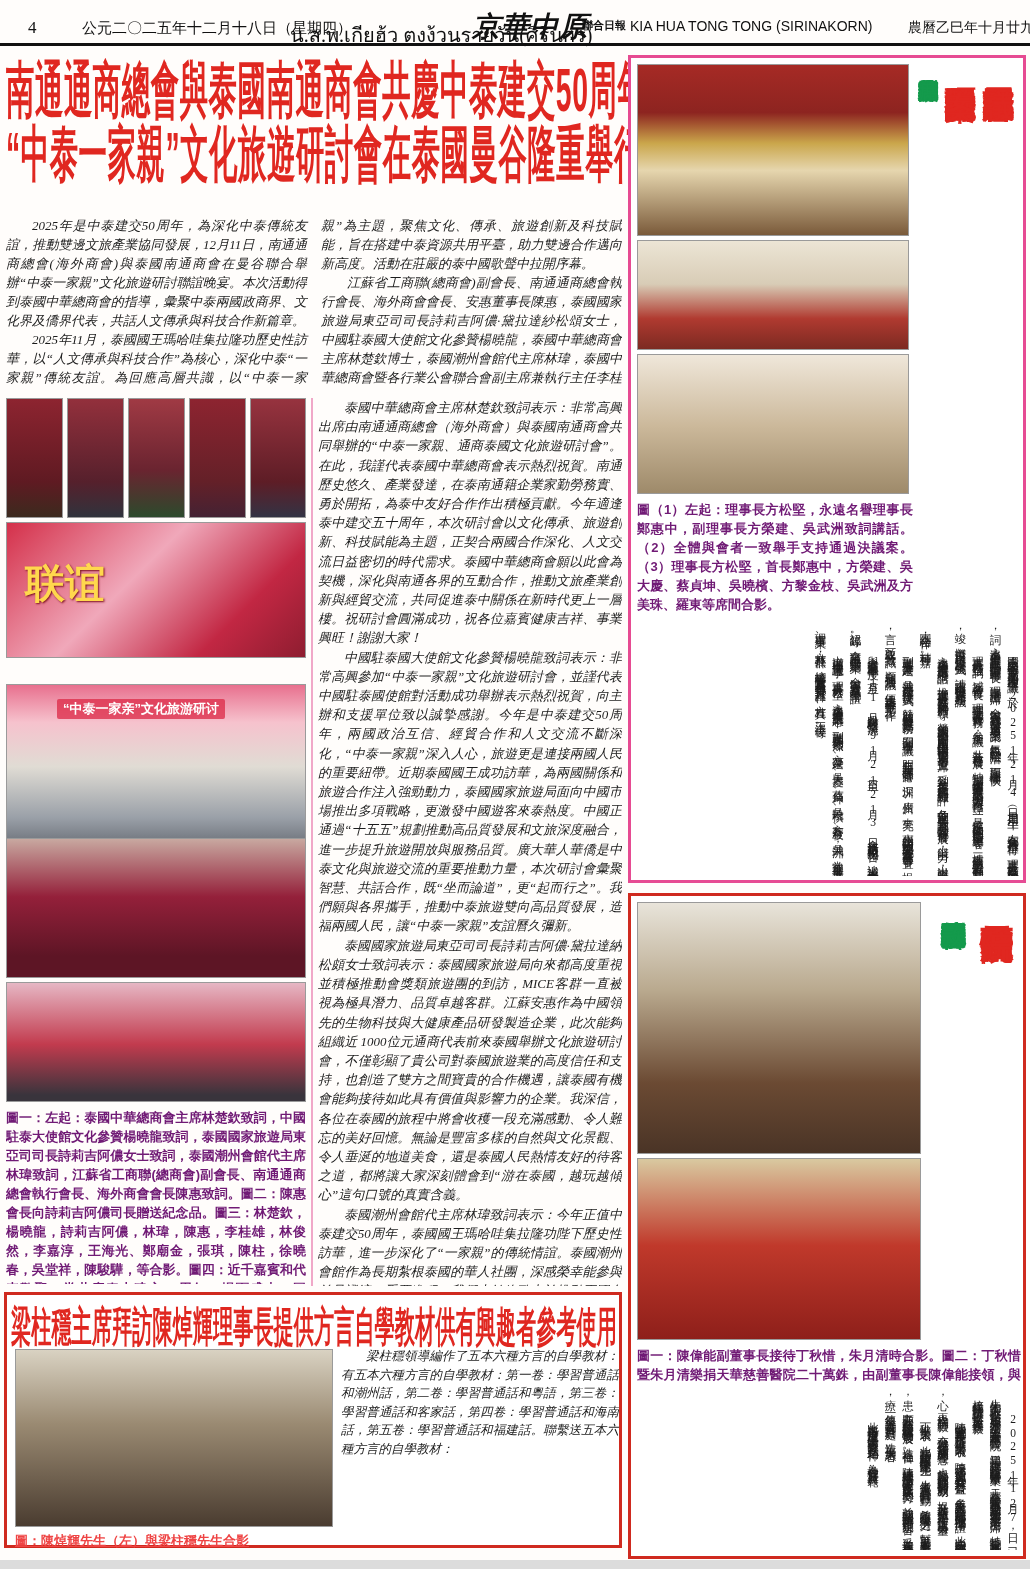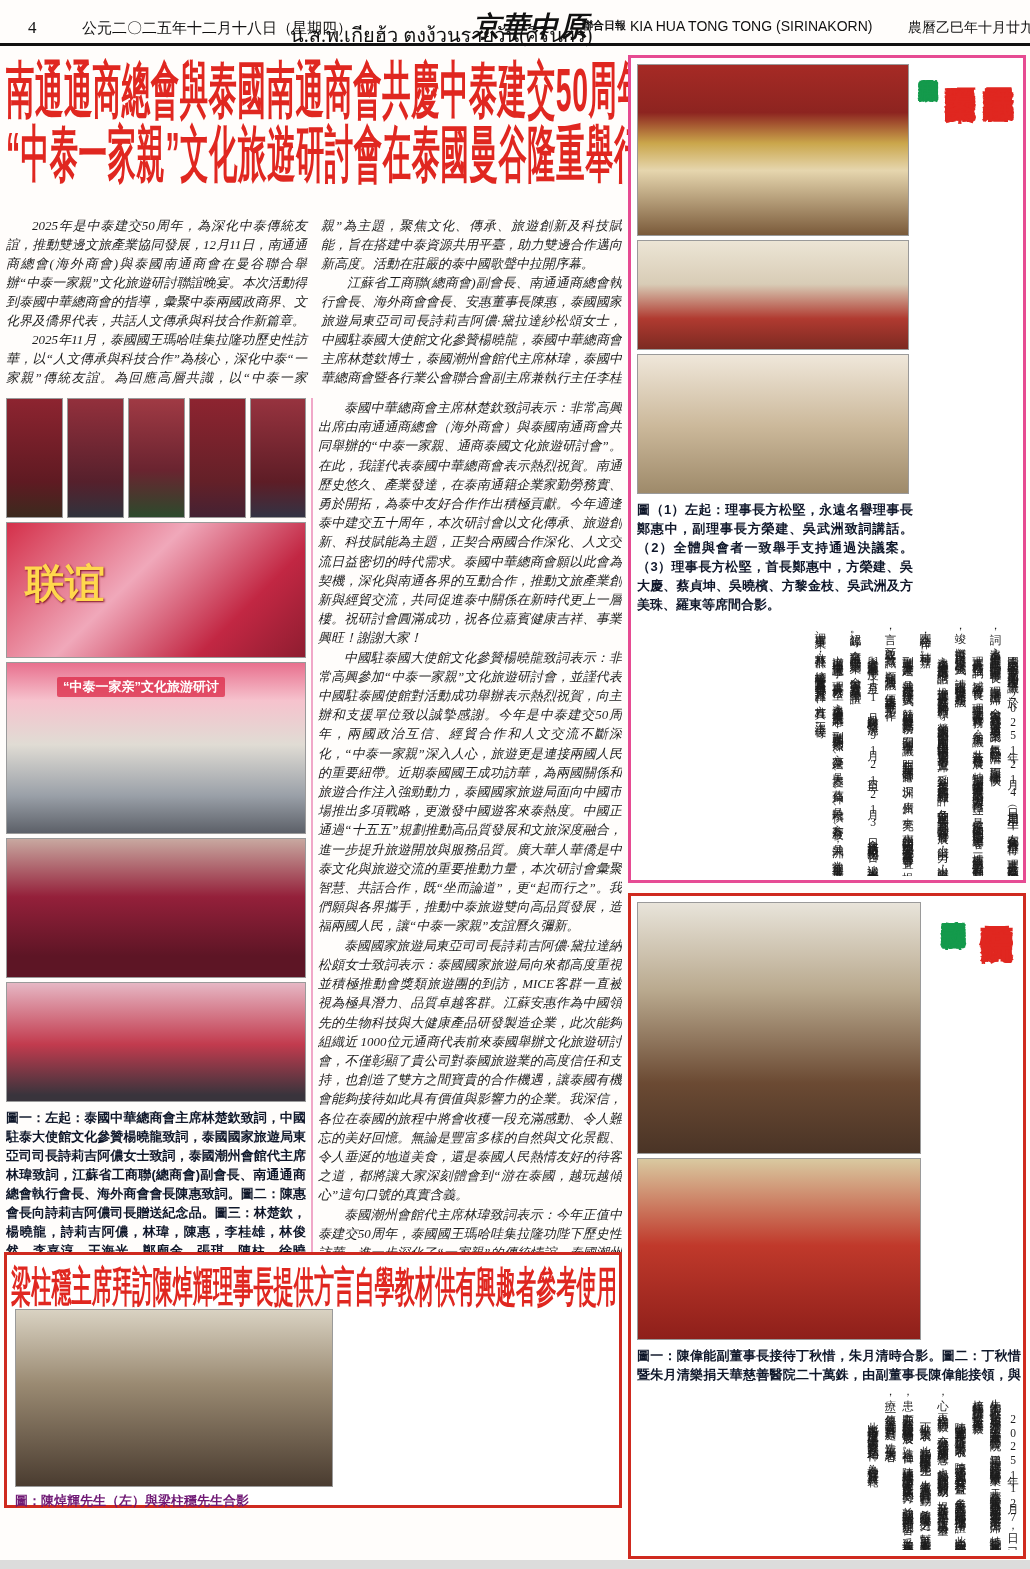--- a/index.html
+++ b/index.html
@@ -16,21 +16,21 @@
   .red  { color:#e02720; }
   .green{ color:#149a4c; }
   .cond { display:inline-block; transform-origin:0 50%; white-space:nowrap; font-weight:bold; }
   .hl-main { font-family:"Liberation Sans", sans-serif; font-size:52px; letter-spacing:1px; }
   .hl-sub  { font-family:"Liberation Sans", sans-serif; font-size:34px; }
   .hl-bl   { font-family:"Liberation Sans", sans-serif; font-size:40px; }
   
   .body-txt { font-size:13px; line-height:19px; text-align:justify; overflow:hidden; }
   .body-txt p { text-indent:2em;font-style:italic; }
   .caption { font-family:"Liberation Sans", sans-serif; font-weight:bold; font-size:13px;
-             line-height:19px; color:#0f172a; text-align:justify; overflow:hidden; }
+             line-height:19px; color:#701a75; text-align:justify; overflow:hidden; }
   
   .vert { writing-mode:vertical-rl; text-orientation:upright; overflow:hidden; }
   .vbody { font-size:11.5px; letter-spacing:1.5px; line-height:17.5px; }
   .vbody p { text-indent:2em; }
   .vhl { font-family:"Liberation Sans", sans-serif; font-weight:bold; white-space:nowrap; }
   
   .box-pink { border:3px solid #e64b92; }
   .box-red  { border:3px solid #cf2a1f; }
   .ph { position:absolute; border:1px solid #9a9a9a; overflow:hidden; }
   .ph-label { position:absolute; font-family:"Liberation Sans", sans-serif; font-weight:bold; }
@@ -69,21 +69,21 @@
 
   <div class="ph" style="left:6px;top:398px;width:57px;height:120px;background:linear-gradient(180deg,#8d2430,#5f1a22 70%,#3c2a1e);"></div>
   <div class="ph" style="left:67px;top:398px;width:57px;height:120px;background:linear-gradient(180deg,#93303c,#56202c 70%,#30333c);"></div>
   <div class="ph" style="left:128px;top:398px;width:57px;height:120px;background:linear-gradient(180deg,#a03a44,#6a2430 60%,#2c4a2c);"></div>
   <div class="ph" style="left:189px;top:398px;width:57px;height:120px;background:linear-gradient(180deg,#8d2430,#642028 70%,#423);"></div>
   <div class="ph" style="left:250px;top:398px;width:56px;height:120px;background:linear-gradient(180deg,#97333f,#5e1d26 70%,#334);"></div>
 
   <div class="ph" style="left:6px;top:522px;width:300px;height:136px;background:linear-gradient(135deg,#d4304a,#f0a8ba 42%,#c22743 75%,#8e1d30);">
     <span class="ph-label" style="left:18px;top:33px;font-size:40px;color:#ffd84d;text-shadow:1px 1px 2px #7e1020;">联谊</span>
   </div>
-  <div class="ph" style="left:6px;top:662px;width:300px;height:172px;background:linear-gradient(180deg,#e8708e 0%,#f6c2cd 22%,#e0dcd4 48%,#9aa0a8 78%,#5c6068);text-align:center;">
+  <div class="ph" style="left:6px;top:684px;width:300px;height:172px;background:linear-gradient(180deg,#e8708e 0%,#f6c2cd 22%,#e0dcd4 48%,#9aa0a8 78%,#5c6068);text-align:center;">
     <span class="ph-label" style="left:50px;top:14px;font-size:13px;color:#fff;background:rgba(220,40,70,.75);padding:1px 6px;border-radius:2px;">“中泰一家亲”文化旅游研讨</span>
   </div>
   <div class="ph" style="left:6px;top:838px;width:300px;height:140px;background:linear-gradient(180deg,#c8a8a0 0%,#94203a 42%,#5d1525 85%);"></div>
   <div class="ph" style="left:6px;top:982px;width:300px;height:120px;background:linear-gradient(180deg,#e6b7c4 0%,#c23b4e 52%,#39343c 95%);"></div>
 
   <div class="abs caption" style="left:6px;top:1108px;width:300px;height:176px;">
     <p>圖一：左起：泰國中華總商會主席林楚欽致詞，中國駐泰大使館文化參贊楊曉龍致詞，泰國國家旅遊局東亞司司長詩莉吉阿儂女士致詞，泰國潮州會館代主席林瑋致詞，江蘇省工商聯(總商會)副會長、南通通商總會執行會長、海外商會會長陳惠致詞。圖二：陳惠會長向詩莉吉阿儂司長贈送紀念品。圖三：林楚欽，楊曉龍，詩莉吉阿儂，林瑋，陳惠，李桂雄，林俊然，李嘉淳，王海光、鄭廟金，張琪，陳柱，徐曉春，吳堂祥，陳駿驊，等合影。圖四：近千嘉賓和代表歡聚一堂共慶泰中建交50周年，場面盛大。圖五：林楚欽，詩莉吉阿儂，李桂雄，陳惠，徐曉春及全場嘉賓揮舞中國國旗合唱《歌唱祖國》。</p>
   </div>
 
   <div class="abs body-txt" style="left:318px;top:398px;width:304px;height:888px;line-height:19.2px;">
@@ -129,28 +129,29 @@
     </div>
 
     <div class="abs vert vbody" style="left:6px;top:494px;width:384px;height:160px;">
       <p>2025年11月27日，已故僑領陳億元先生的夫人丁秋惜女士和媳婦朱月清女士蒞臨泰京天華慈善醫院，樂捐二十萬支持醫院慈善醫療事業。天華慈善醫院董事長郭光國先生因有要務未能出席，特委托副董事長陳偉能與總幹事陳梓代表醫院接待丁秋惜女士並接領善款。</p>
       <p>陳偉能副董事長在接待丁秋惜女士時表示，陳億元僑領生前熱心支持慈善公益，多年來對天華醫院的發展傾注深情厚誼。此次由家屬延續其慈心，再次捐贈善款，充分體現僑領家族的慈善理念，也為醫院在推動弱勢醫療救助、提升公共衛生服務等工作注入溫暖力量。</p>
       <p>丁秋惜女士表示，此次捐贈是家族緬懷陳億元先生、生者傳承善心的具體行動，希望略盡綿薄之力，幫助更多有需要的病患，亦願天華慈善醫院繼續蓬勃發展、造福社會。陳梓總幹事感謝陳氏家族長久以來的支持，並強調醫院將秉持創院宗旨，妥善運用善款於惠民醫療，使每一分善資落實到實處，造福廣大患者。</p>
       <p>此次善舉再度展現陳氏家族大愛無私之精神，為社會樹立良好典範。</p>
     </div>
   </div>
 
-  <div class="abs box-red" style="left:4px;top:1252px;width:618px;height:256px;background:#fff;">
+  <div class="abs box-red" style="left:4px;top:1292px;width:618px;height:256px;background:#fff;">
     <div class="abs" style="left:4px;top:4px;">
       <span class="cond hl-bl red" style="transform:scale(0.505,1.05);">梁柱穩主席拜訪陳焯輝理事長提供方言自學教材供有興趣者參考使用</span>
     </div>
     <div class="ph" style="left:8px;top:54px;width:318px;height:178px;background:linear-gradient(180deg,#d9d2c2 0%,#9a8a72 42%,#4a3c30 100%);"></div>
-    <div class="abs caption" style="left:8px;top:236px;width:320px;height:20px;color:#701a75;">
+    <div class="abs caption" style="left:8px;top:236px;width:320px;height:20px;color:#ef4444;text-decoration:underline;">
       <p>圖：陳焯輝先生（左）與梁柱穩先生合影</p>
     </div>
     <div class="abs body-txt" style="left:334px;top:52px;width:278px;height:202px;line-height:18.5px;font-size:12.5px;">
+      <p>梁柱穩領導編作了五本六種方言的自學教材：有五本六種方言的自學教材：第一卷：學習普通話和潮州話，第二卷：學習普通話和粵語，第三卷：學習普通話和客家話，第四卷：學習普通話和海南話，第五卷：學習普通話和福建話。聯繫送五本六種方言的自學教材：</p>
 
     </div>
   </div>
 
   <div class="abs" style="left:0;top:1560px;width:1030px;height:9px;background:#dcdcdc;"></div>
 
 </div>
 
 </body></html>

